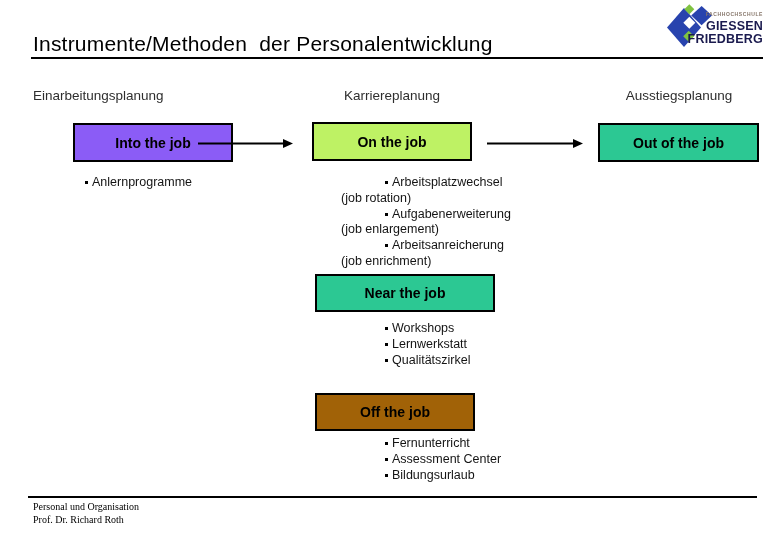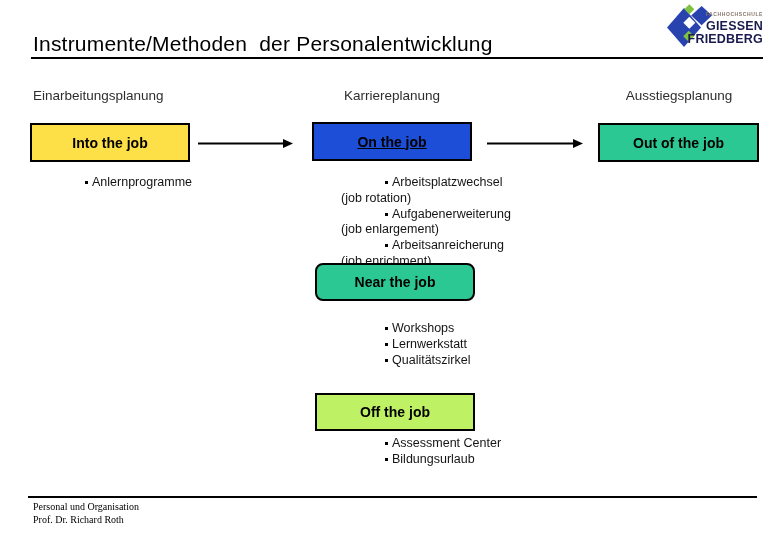--- a/index.html
+++ b/index.html
@@ -25,21 +25,21 @@
   #hdr2 { left:599px; width:160px; text-align:center; }
 
   .gbox {
     position:absolute; border:2px solid #000; box-sizing:border-box;
     display:flex; align-items:center; justify-content:center;
     font-weight:bold; font-size:14px; color:#000;
   }
   #box-into { left:30px;  top:123px; width:160px; height:39px; }
   #box-on   { left:312px; top:122px; width:160px; height:39px; }
   #box-out  { left:598px; top:123px; width:161px; height:39px; }
-  #box-near { left:315px; top:263px; width:160px; height:38px;border-radius:8px; }
+  #box-near { left:315px; top:274px; width:180px; height:38px; }
   #box-off  { left:315px; top:393px; width:160px; height:38px; }
 
   .arrow { position:absolute; }
   #arrow1 { left:198px; top:137px; }
   #arrow2 { left:487px; top:137px; }
 
   .blist { position:absolute; font-size:12.5px; color:#141414; line-height:15.8px; }
   #list-col0 { left:37px;  top:175px; }
   #list-on   { left:337px; top:175px; }
   #list-near { left:337px; top:321px; }
@@ -72,22 +72,22 @@
   <div class="logo-text">
     <div class="logo-small" style="color: rgb(134, 118, 106);">FACHHOCHSCHULE</div>
     <div class="logo-name" style="color: rgb(26, 26, 78);">GIESSEN</div>
     <div class="logo-name" style="color: rgb(26, 26, 78);">FRIEDBERG</div>
   </div>
 
   <div class="col-header" id="hdr0">Einarbeitungsplanung</div>
   <div class="col-header" id="hdr1">Karriereplanung</div>
   <div class="col-header" id="hdr2">Ausstiegsplanung</div>
 
-  <div class="gbox" id="box-into" style="background-color: #fde047;">Into the job</div>
-  <div class="gbox" id="box-on" style="background-color: #1d4ed8; text-decoration: underline;">On the job</div>
+  <div class="gbox" id="box-into" style="background-color: #8b5cf6; margin-left: 43px;">Into the job</div>
+  <div class="gbox" id="box-on" style="background-color: #bef264;">On the job</div>
   <div class="gbox" id="box-out" style="background-color: rgb(44, 200, 147);">Out of the job</div>
 
   <svg class="arrow" id="arrow1" width="96" height="13">
     <line x1="0" y1="6.5" x2="86" y2="6.5" stroke="#000" stroke-width="2"></line>
     <polygon points="85,2 95,6.5 85,11" fill="#000"></polygon>
   </svg>
   <svg class="arrow" id="arrow2" width="97" height="13">
     <line x1="0" y1="6.5" x2="87" y2="6.5" stroke="#000" stroke-width="2"></line>
     <polygon points="86,2 96,6.5 86,11" fill="#000"></polygon>
   </svg>
@@ -105,22 +105,23 @@
     <div class="li-sub">(job enrichment)</div>
   </div>
 
   <div class="gbox" id="box-near" style="background-color: rgb(44, 200, 147);">Near the job</div>
   <div class="blist" id="list-near">
     <div class="li"><span class="sq"></span><span>Workshops</span></div>
     <div class="li"><span class="sq"></span><span>Lernwerkstatt</span></div>
     <div class="li"><span class="sq"></span><span>Qualitätszirkel</span></div>
   </div>
 
-  <div class="gbox" id="box-off" style="background-color: #bef264;">Off the job</div>
+  <div class="gbox" id="box-off" style="background-color: #a16207;">Off the job</div>
   <div class="blist" id="list-off">
+    <div class="li"><span class="sq"></span><span>Fernunterricht</span></div>
     <div class="li"><span class="sq"></span><span>Assessment Center</span></div>
     <div class="li"><span class="sq"></span><span>Bildungsurlaub</span></div>
   </div>
 
   <div class="footer-rule"></div>
   <div class="footer">
     <div>Personal und Organisation</div>
     <div>Prof. Dr. Richard Roth</div>
   </div>
 

